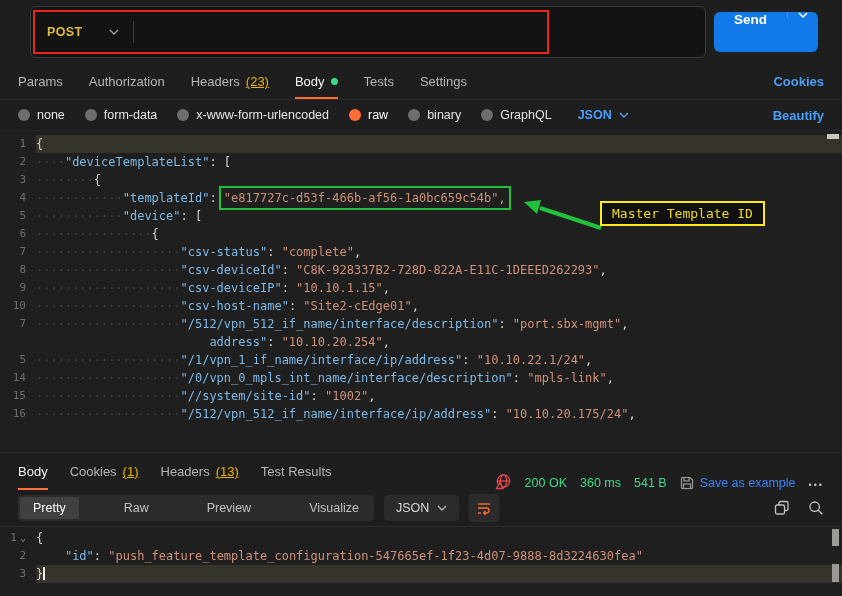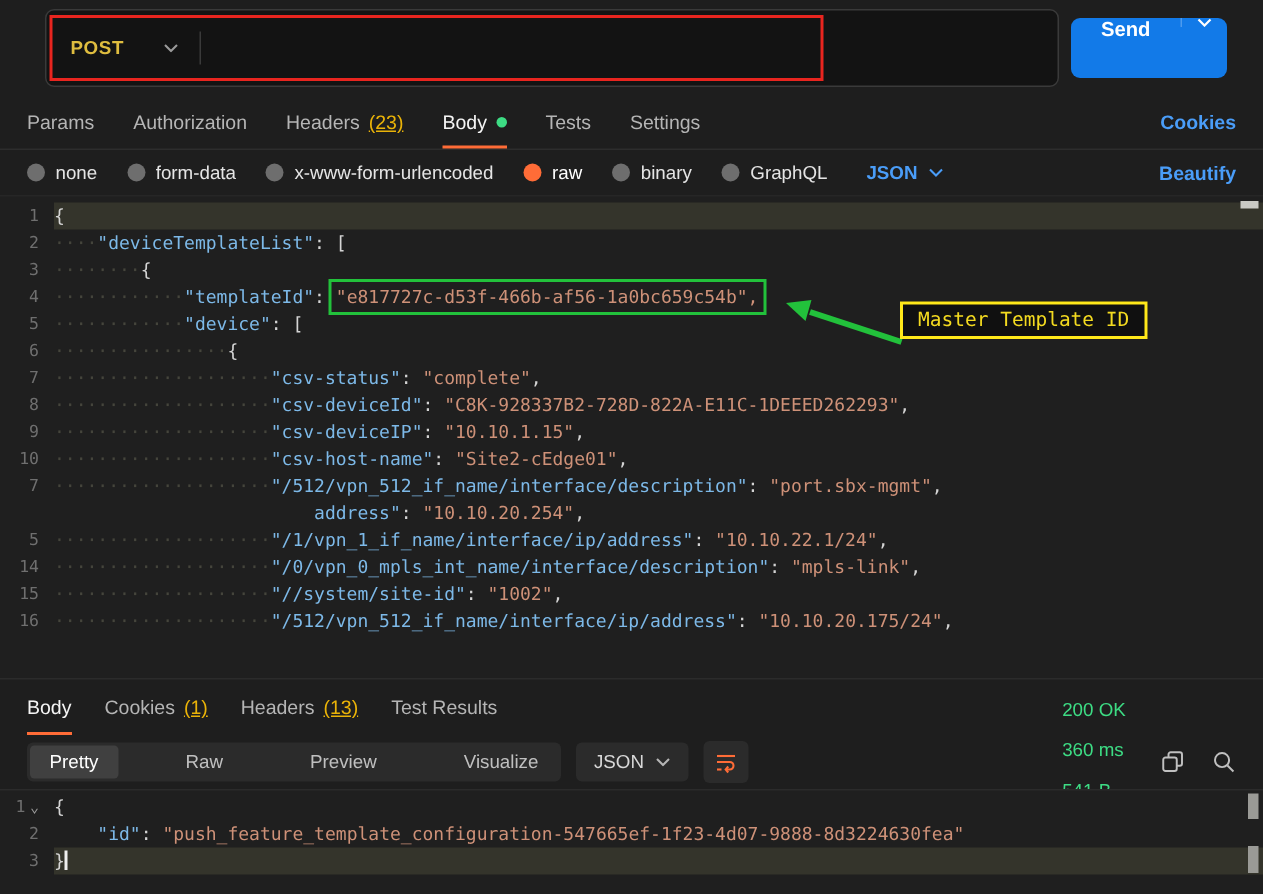--- a/index.html
+++ b/index.html
@@ -64,21 +64,21 @@
 
   .annot-arrow { position: absolute; left: 0; top: 0; pointer-events: none; z-index: 5; }
   .master-label {
     position: absolute; left: 600px; top: 70px; z-index: 6;
     border: 2px solid #ffe81a; color: #f3da20; background: #101010;
     font-size: 13px; padding: 3px 10px; white-space: nowrap;
   }
 
   .resp-header { display: flex; align-items: stretch; height: 38px; padding: 0 18px; border-top: 1px solid #2b2b2b; font-size: 13px; }
   .resp-header .tab { margin-right: 22px; }
-  .status-group { margin-left: auto; display: flex; align-items: flex-start; gap: 13px; font-size: 12.5px; flex-direction: column; }
+  .status-group { margin-left: auto; display: flex; align-items: flex-end; gap: 13px; font-size: 12.5px; }
   .status-val { color: #3ddc84; }
   .save-ex { display: flex; align-items: center; gap: 6px; color: #3b82f6; cursor: pointer; }
   .dots { color: #c0c0c0; font-size: 9px; letter-spacing: 2px; cursor: pointer; }
 
   .resp-toolbar { display: flex; align-items: center; height: 36px; padding: 0 18px; gap: 10px; }
   .seg-group { display: flex; background: #2b2b2b; border-radius: 4px; padding: 2px; gap: 32px; }
   .seg { padding: 4px 13px; font-size: 12.5px; color: #c0c0c0; border-radius: 3px; cursor: pointer; }
   .seg.active { background: #404040; color: #fff; }
   .resp-lang { display: flex; align-items: center; gap: 8px; background: #2b2b2b; border-radius: 4px; padding: 6px 12px; font-size: 12.5px; color: #d8d8d8; cursor: pointer; }
   .wrap-btn { display: flex; align-items: center; justify-content: center; background: #2b2b2b; border-radius: 4px; width: 30px; height: 28px; cursor: pointer; }

